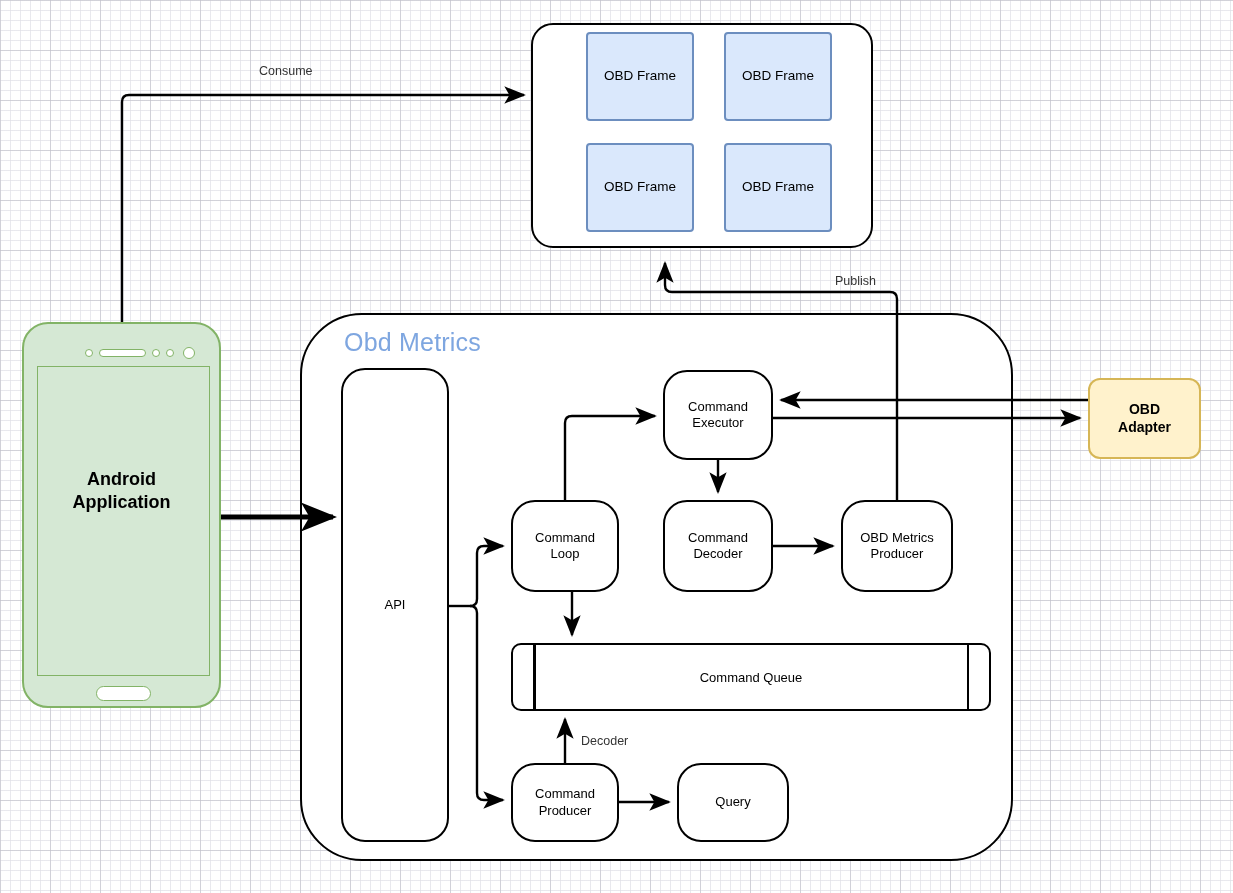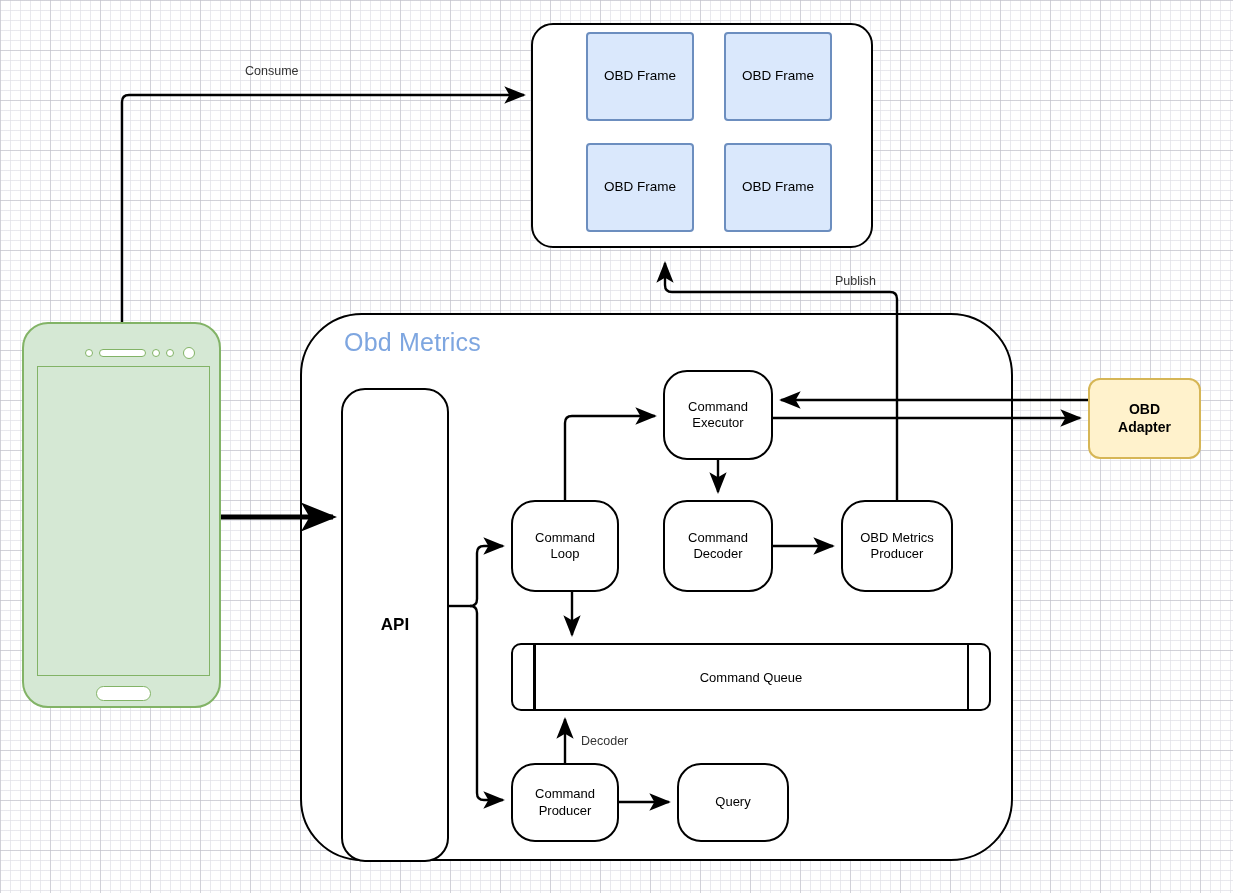--- a/index.html
+++ b/index.html
@@ -71,23 +71,22 @@
     border-radius: 62px;
   }
   .metrics-title {
     position: absolute;
     color: #7ea6e0;
     font-size: 25px;
     letter-spacing: 0.2px;
     white-space: nowrap;
   }
   .api-box {
-    font-size: 17px;
-    font-weight: bold;
-    margin-top: 20px;
+    font-size: 13px;
+    font-weight: normal;
   }
   .queue-box {
     position: absolute;
     box-sizing: border-box;
     background: #ffffff;
     border: 2.5px solid #000000;
     border-radius: 10px;
   }
   .queue-bar {
     position: absolute;
@@ -229,24 +228,27 @@
     <span>Query</span>
   </div>
 
   <div class="phone" style="left:22px; top:322px; width:199px; height:386px;">
     <div class="phone-dot" style="left:61px; top:25px; width:8px; height:8px;"></div>
     <div class="phone-speaker" style="left:75px; top:25px; width:47px; height:8px;"></div>
     <div class="phone-dot" style="left:128px; top:25px; width:8px; height:8px;"></div>
     <div class="phone-dot" style="left:142px; top:25px; width:8px; height:8px;"></div>
     <div class="phone-dot" style="left:159px; top:23px; width:12px; height:12px;"></div>
     <div class="phone-screen" style="left:13px; top:42px; width:173px; height:310px;"></div>
+    <div class="phone-label" style="top:144px;">
+      <span>Android</span><br><span>Application</span>
+    </div>
     <div class="phone-home" style="left:72px; top:362px; width:55px; height:15px;"></div>
   </div>
 
-  <div class="edge-label" style="left:245px; top:64px;">Consume</div>
+  <div class="edge-label" style="left:259px; top:64px;">Consume</div>
   <div class="edge-label" style="left:835px; top:274px;text-align:right;">Publish</div>
   <div class="edge-label" style="left:581px; top:734px;">Decoder</div>
 
   <svg id="edges" viewBox="0 0 1233 893">
     <defs>
       <marker id="arrow" markerWidth="10" markerHeight="10" refX="8.2" refY="3.6" orient="auto" markerUnits="strokeWidth">
         <path d="M0,0 L9,3.6 L0,7.2 L2.1,3.6 z" fill="#000000"></path>
       </marker>
       <marker id="arrowThick" markerWidth="8" markerHeight="8" refX="6.4" refY="2.9" orient="auto" markerUnits="strokeWidth">
         <path d="M0,0 L7.2,2.9 L0,5.8 L1.7,2.9 z" fill="#000000"></path>

